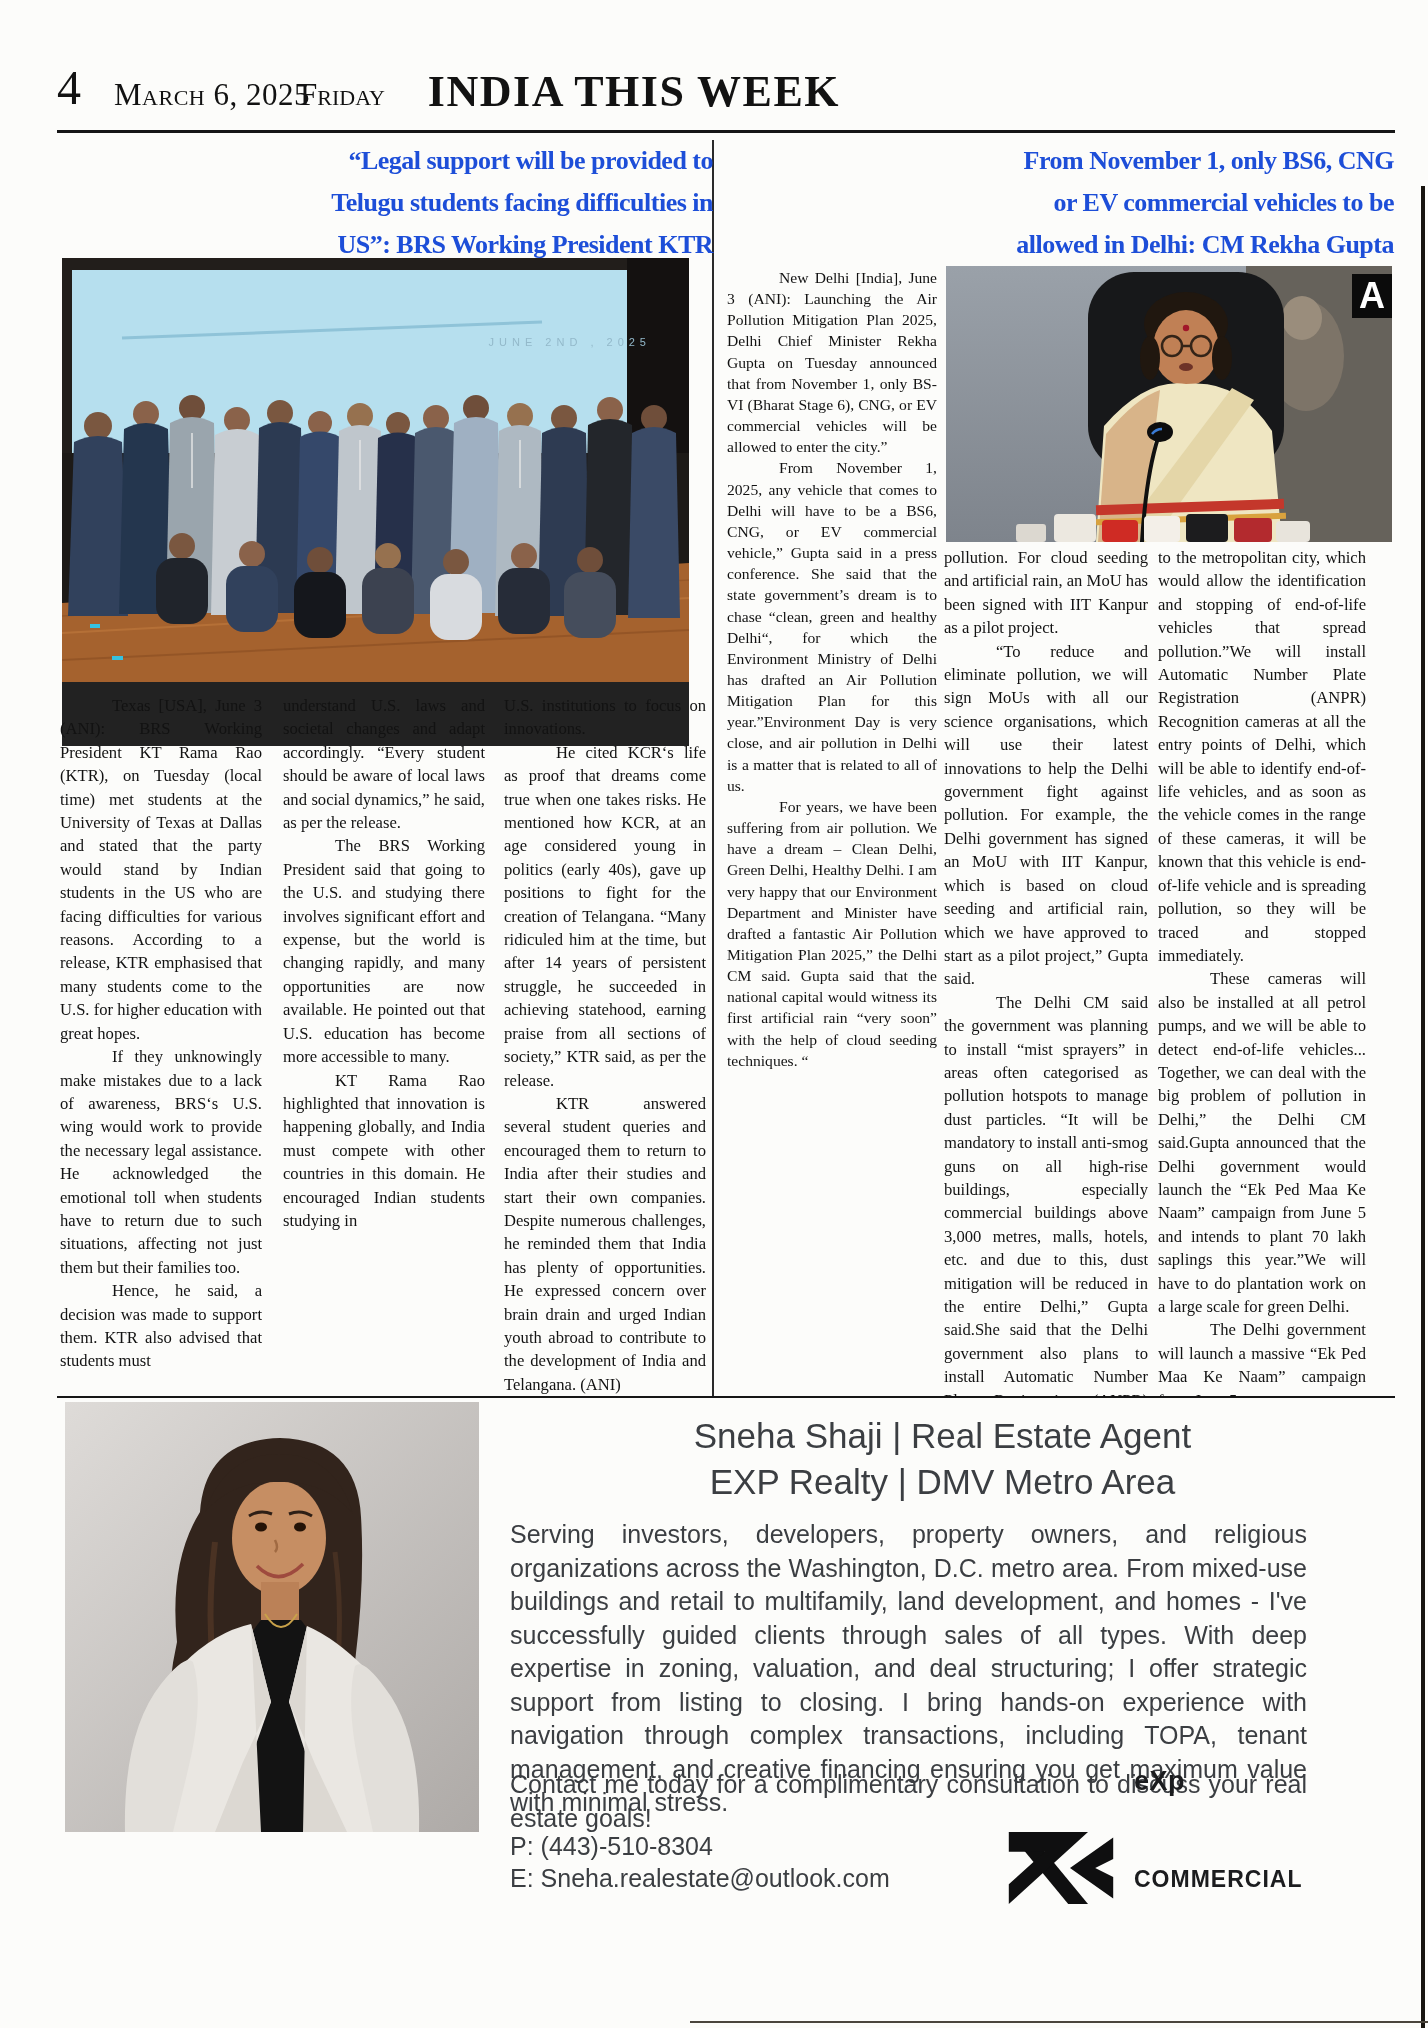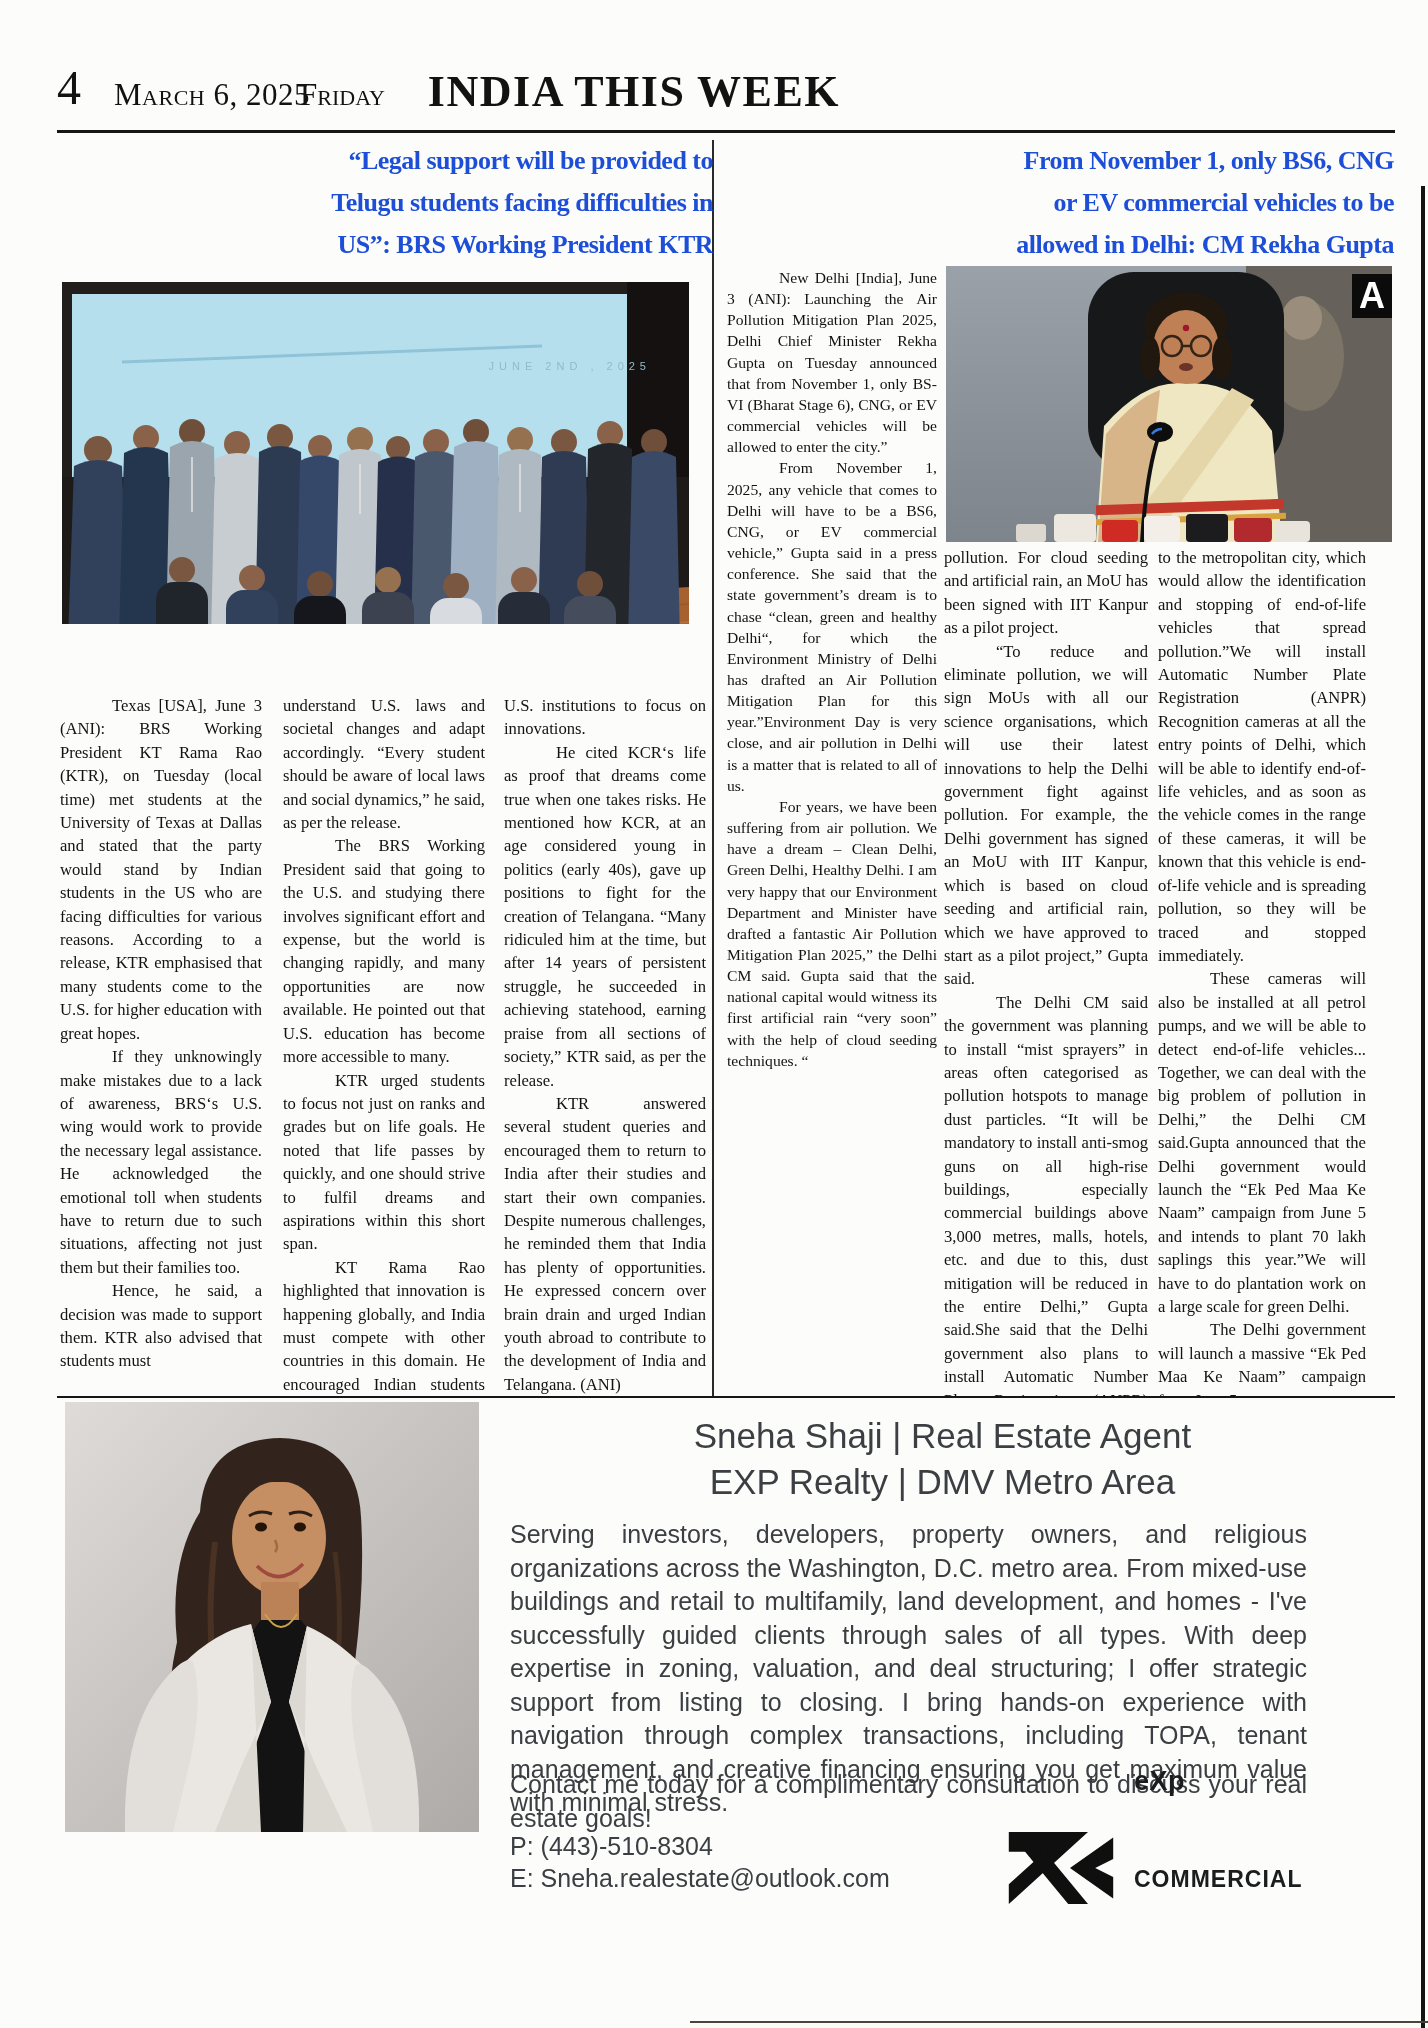--- a/index.html
+++ b/index.html
@@ -15,21 +15,21 @@
   .v-divider{position:absolute;left:712px;top:140px;width:2px;height:1256px;background:#2a2a2a;}
   .bottom-rule{position:absolute;left:57px;top:1396px;width:1338px;height:2px;background:#161616;}
 
   
   .headline{position:absolute;font-weight:bold;text-align:right;font-size:26px;line-height:42px;letter-spacing:-.5px;color:#1d4ed8;}
   .hl-left{left:57px;top:140px;width:656px;}
   .hl-right{left:724px;top:140px;width:670px;}
 
   
   .photo{position:absolute;overflow:hidden;background:#222;}
-  .photo-left{left:62px;top:282px;width:627px;height:342px;}
+  .photo-left{left:62px;top:258px;width:627px;height:488px;}
   .photo-right{left:946px;top:266px;width:446px;height:276px;}
   .screen-caption{position:absolute;right:38px;top:78px;font-family:"Liberation Sans",sans-serif;
     font-size:11px;letter-spacing:5px;color:#93b9ca;}
   .watermark{position:absolute;right:0px;top:8px;width:40px;height:44px;background:#0b0b0b;
     color:#fff;font-family:"Liberation Sans",sans-serif;font-weight:bold;font-size:36px;line-height:44px;text-align:center;}
 
   
   .ncol{position:absolute;font-size:16.6px;line-height:23.4px;text-align:justify;overflow:hidden;}
   .ncol.tight{font-size:15.6px;line-height:21.15px;}
   .ncol .para{margin:0;text-indent:52px;}
@@ -196,21 +196,20 @@
   </div>
 
   <div class="ncol lcol1">
       <p class="para">Texas [USA], June 3 (ANI): BRS Working President KT Rama Rao (KTR), on Tuesday (local time) met students at the University of Texas at Dallas and stated that the party would stand by Indian students in the US who are facing difficulties for various reasons. According to a release, KTR emphasised that many students come to the U.S. for higher education with great hopes.</p>
       <p class="para">If they unknowingly make mistakes due to a lack of awareness, BRS‘s U.S. wing would work to provide the necessary legal assistance. He acknowledged the emotional toll when students have to return due to such situations, affecting not just them but their families too.</p>
       <p class="para">Hence, he said, a decision was made to support them. KTR also advised that students must</p>
     </div>
   <div class="ncol lcol2">
       <p class="para cont">understand U.S. laws and societal changes and adapt accordingly. “Every student should be aware of local laws and social dynamics,” he said, as per the release.</p>
       <p class="para">The BRS Working President said that going to the U.S. and studying there involves significant effort and expense, but the world is changing rapidly, and many opportunities are now available. He pointed out that U.S. education has become more accessible to many.</p>
-      <p class="para">KTR urged students to focus not just on ranks and grades but on life goals. He noted that life passes by quickly, and one should strive to fulfil dreams and aspirations within this short span.</p>
       <p class="para">KT Rama Rao highlighted that innovation is happening globally, and India must compete with other countries in this domain. He encouraged Indian students studying in</p>
     </div>
   <div class="ncol lcol3">
       <p class="para cont">U.S. institutions to focus on innovations.</p>
       <p class="para">He cited KCR‘s life as proof that dreams come true when one takes risks. He mentioned how KCR, at an age considered young in politics (early 40s), gave up positions to fight for the creation of Telangana. “Many ridiculed him at the time, but after 14 years of persistent struggle, he succeeded in achieving statehood, earning praise from all sections of society,” KTR said, as per the release.</p>
       <p class="para">KTR answered several student queries and encouraged them to return to India after their studies and start their own companies. Despite numerous challenges, he reminded them that India has plenty of opportunities. He expressed concern over brain drain and urged Indian youth abroad to contribute to the development of India and Telangana. (ANI)</p>
     </div>
 
   <div class="headline hl-right">
       <div>From November 1, only BS6, CNG</div>

